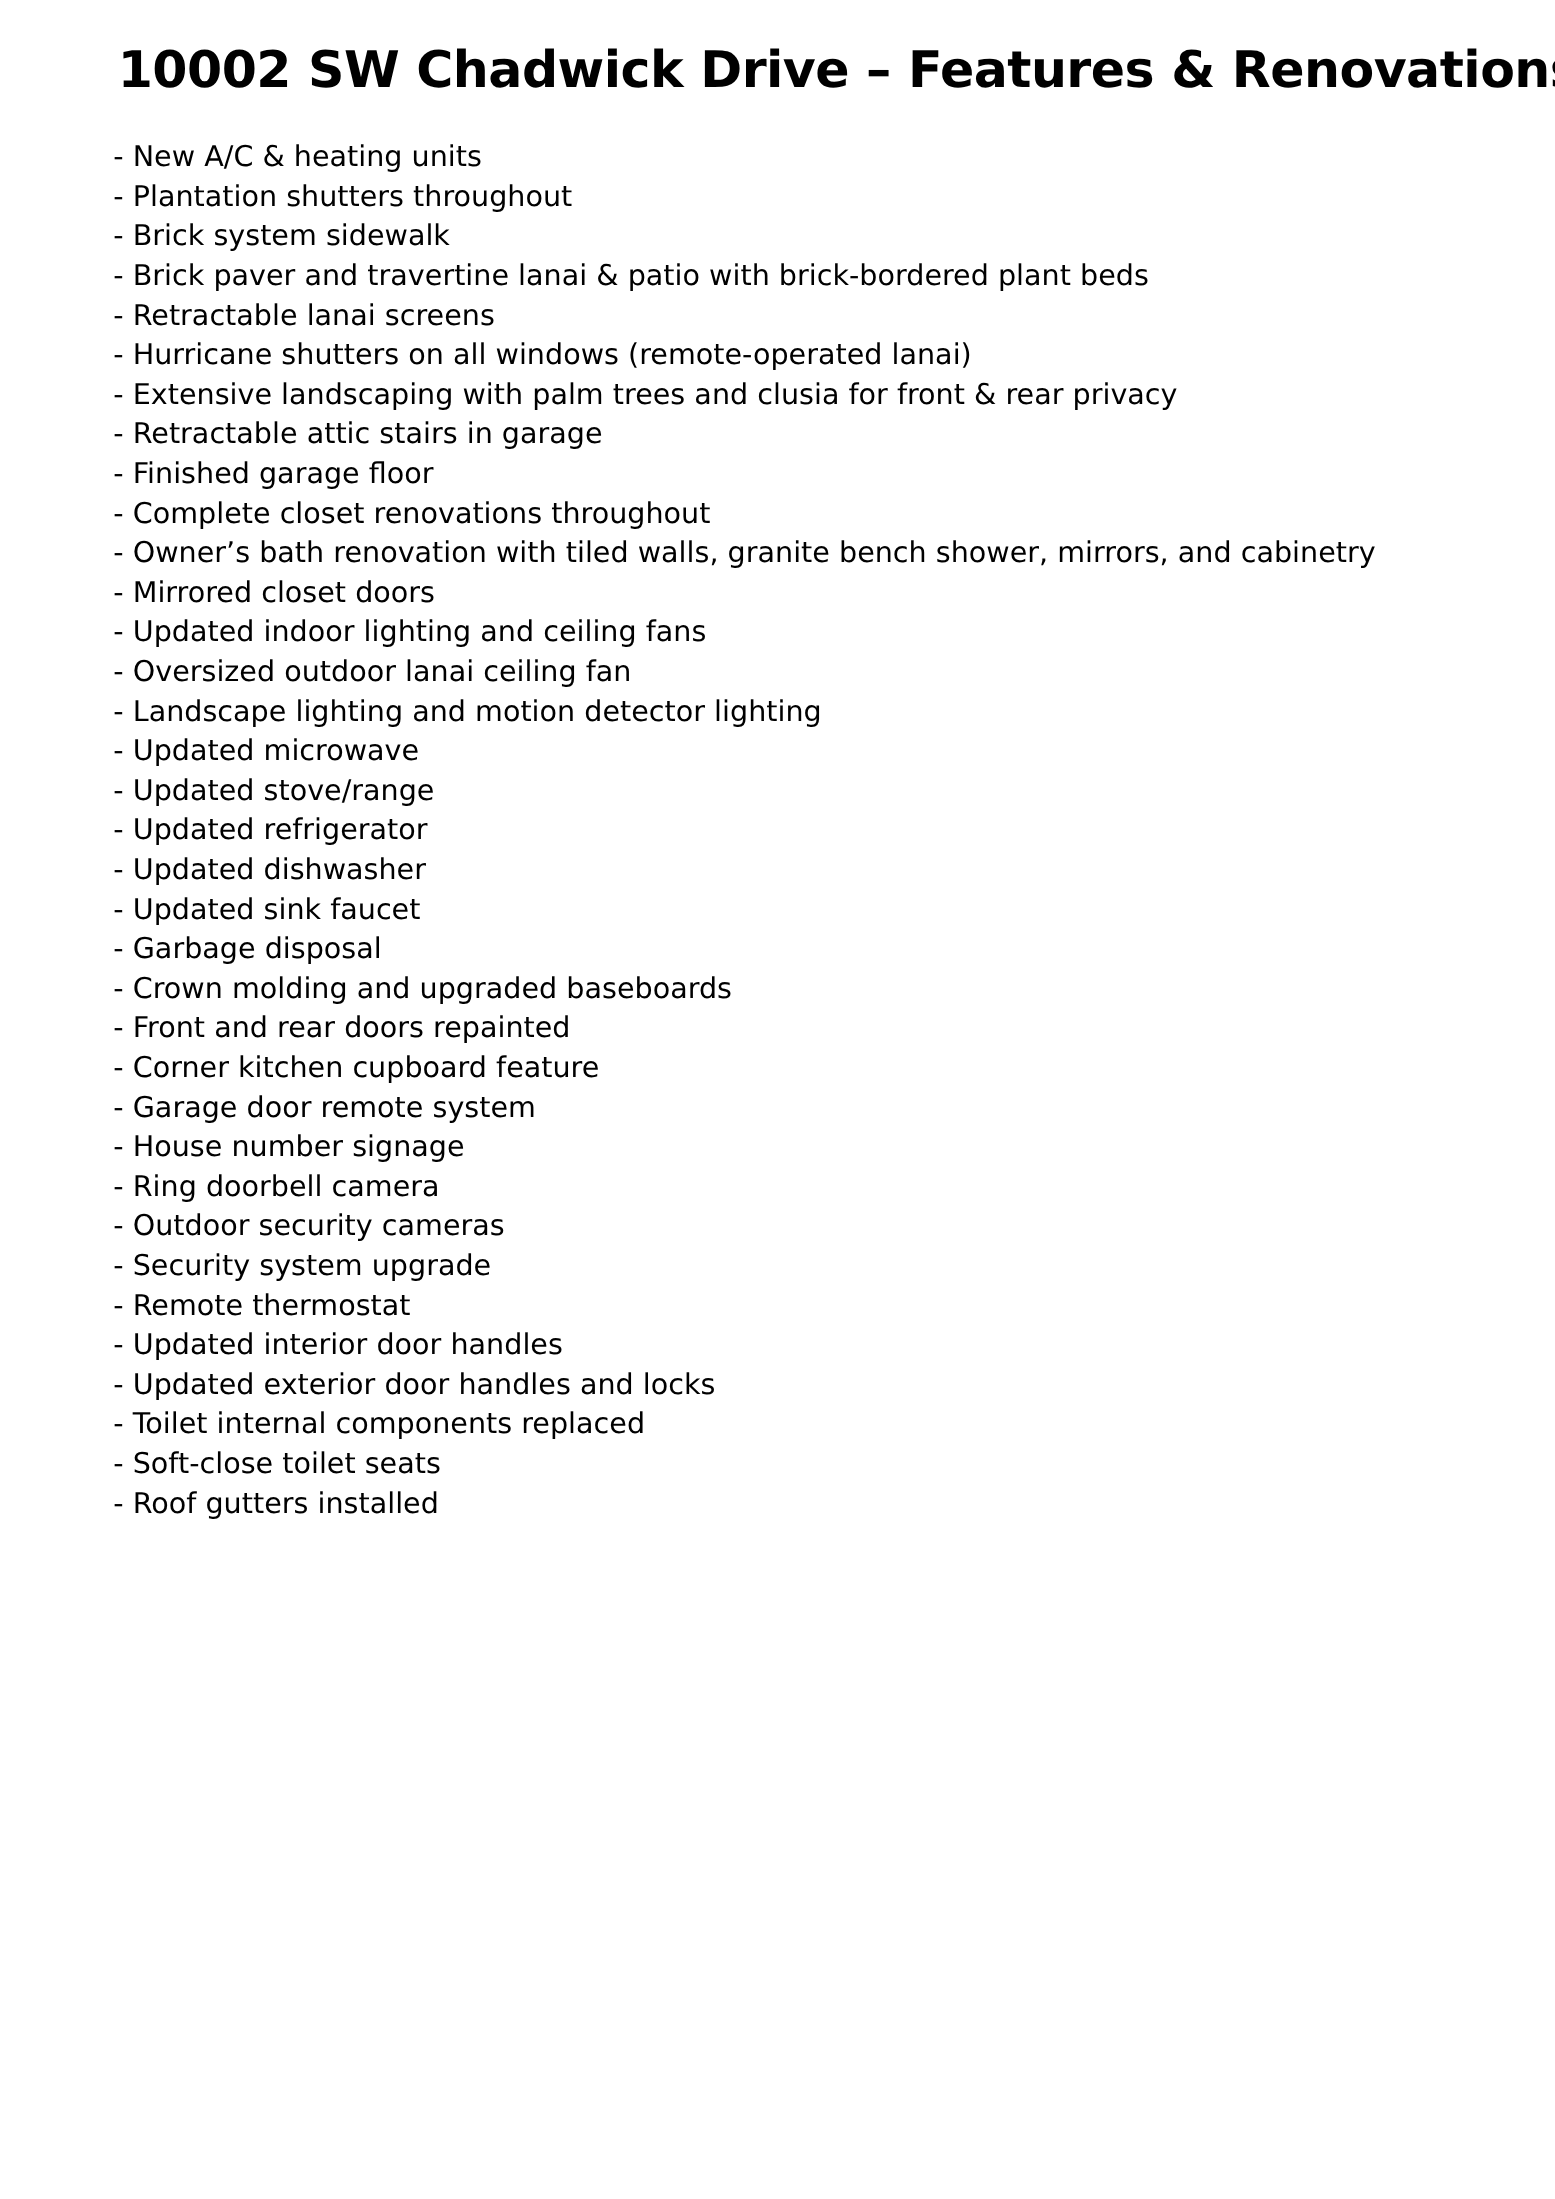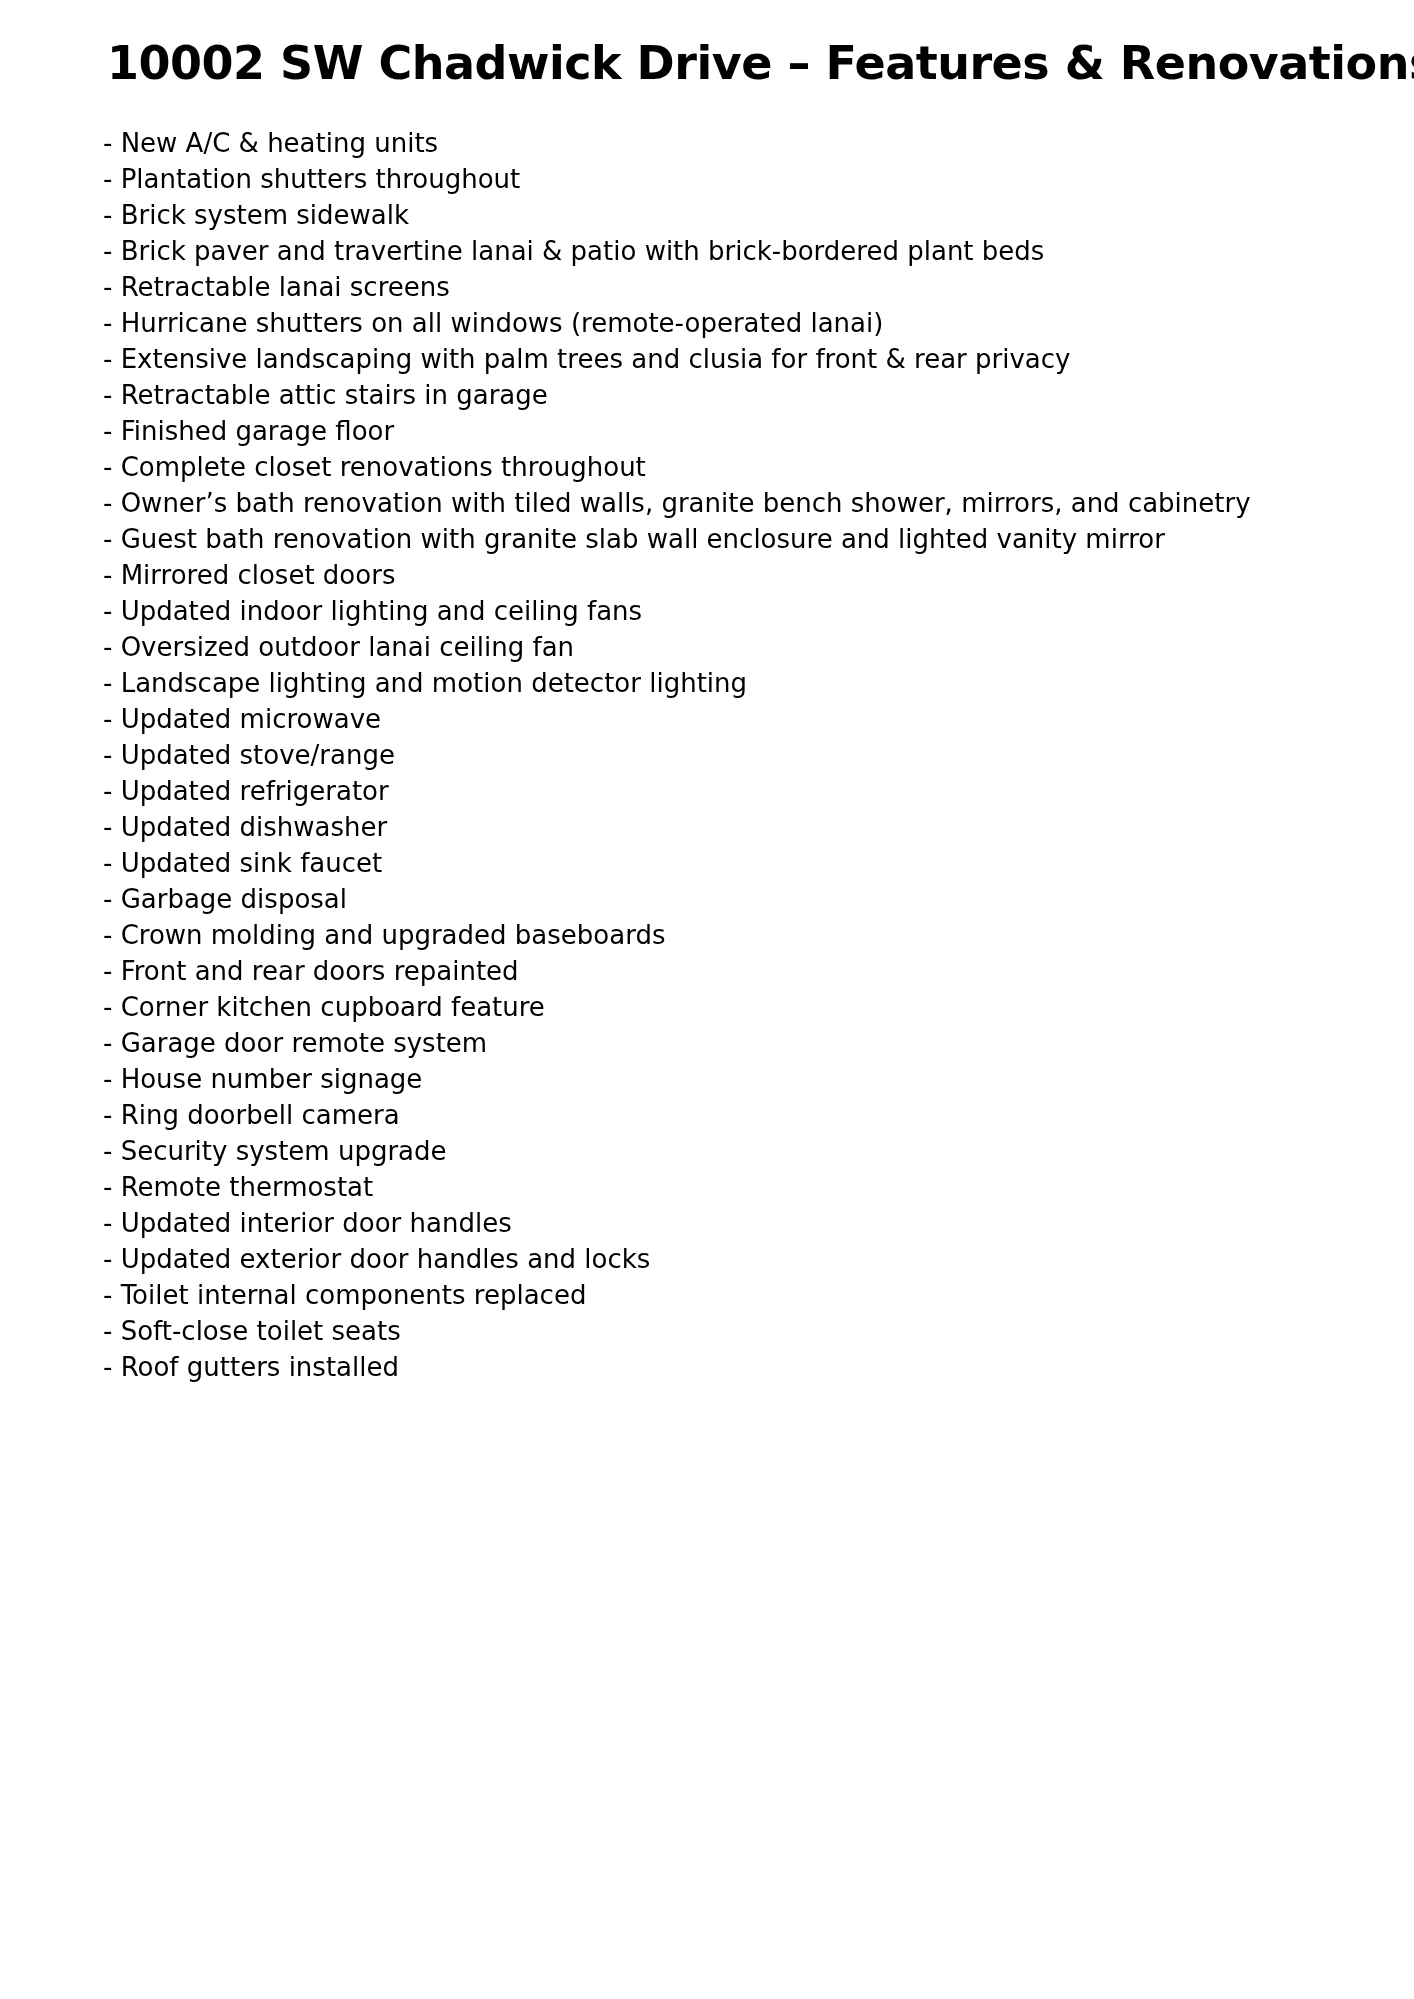--- a/index.html
+++ b/index.html
@@ -47,37 +47,37 @@
       <div class="feature-line">- Plantation shutters throughout</div>
       <div class="feature-line">- Brick system sidewalk</div>
       <div class="feature-line">- Brick paver and travertine lanai &amp; patio with brick-bordered plant beds</div>
       <div class="feature-line">- Retractable lanai screens</div>
       <div class="feature-line">- Hurricane shutters on all windows (remote-operated lanai)</div>
       <div class="feature-line">- Extensive landscaping with palm trees and clusia for front &amp; rear privacy</div>
       <div class="feature-line">- Retractable attic stairs in garage</div>
       <div class="feature-line">- Finished garage floor</div>
       <div class="feature-line">- Complete closet renovations throughout</div>
       <div class="feature-line">- Owner’s bath renovation with tiled walls, granite bench shower, mirrors, and cabinetry</div>
-      <div class="feature-line">- Guest bath renovation with granite slab wall enclosure and lighted vanity mirror</div>
       <div class="feature-line">- Mirrored closet doors</div>
       <div class="feature-line">- Updated indoor lighting and ceiling fans</div>
       <div class="feature-line">- Oversized outdoor lanai ceiling fan</div>
       <div class="feature-line">- Landscape lighting and motion detector lighting</div>
       <div class="feature-line">- Updated microwave</div>
       <div class="feature-line">- Updated stove/range</div>
       <div class="feature-line">- Updated refrigerator</div>
       <div class="feature-line">- Updated dishwasher</div>
       <div class="feature-line">- Updated sink faucet</div>
       <div class="feature-line">- Garbage disposal</div>
       <div class="feature-line">- Crown molding and upgraded baseboards</div>
       <div class="feature-line">- Front and rear doors repainted</div>
       <div class="feature-line">- Corner kitchen cupboard feature</div>
       <div class="feature-line">- Garage door remote system</div>
       <div class="feature-line">- House number signage</div>
       <div class="feature-line">- Ring doorbell camera</div>
+      <div class="feature-line">- Outdoor security cameras</div>
       <div class="feature-line">- Security system upgrade</div>
       <div class="feature-line">- Remote thermostat</div>
       <div class="feature-line">- Updated interior door handles</div>
       <div class="feature-line">- Updated exterior door handles and locks</div>
       <div class="feature-line">- Toilet internal components replaced</div>
       <div class="feature-line">- Soft-close toilet seats</div>
       <div class="feature-line">- Roof gutters installed</div>
     </div>
 </div>
 

